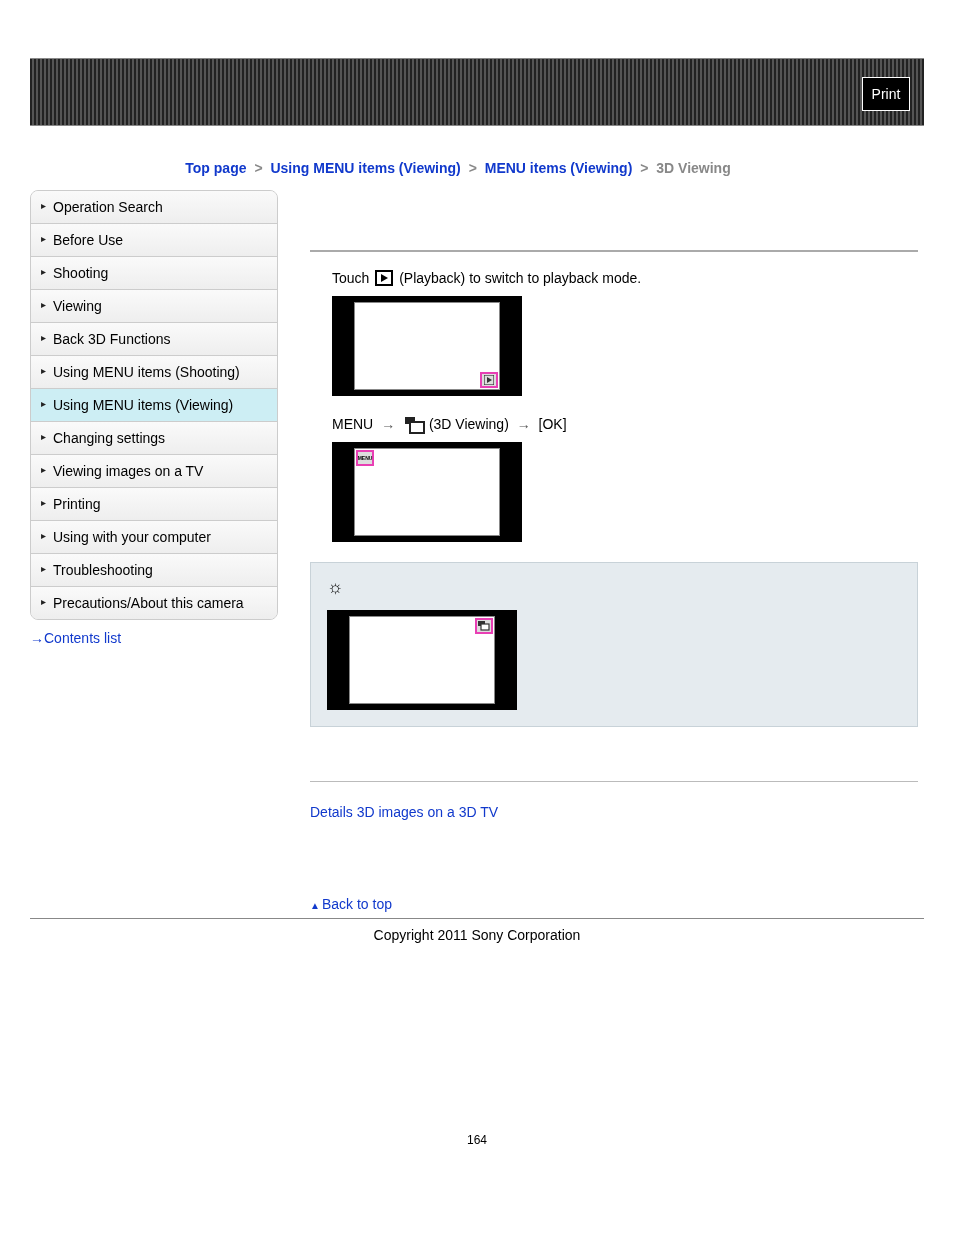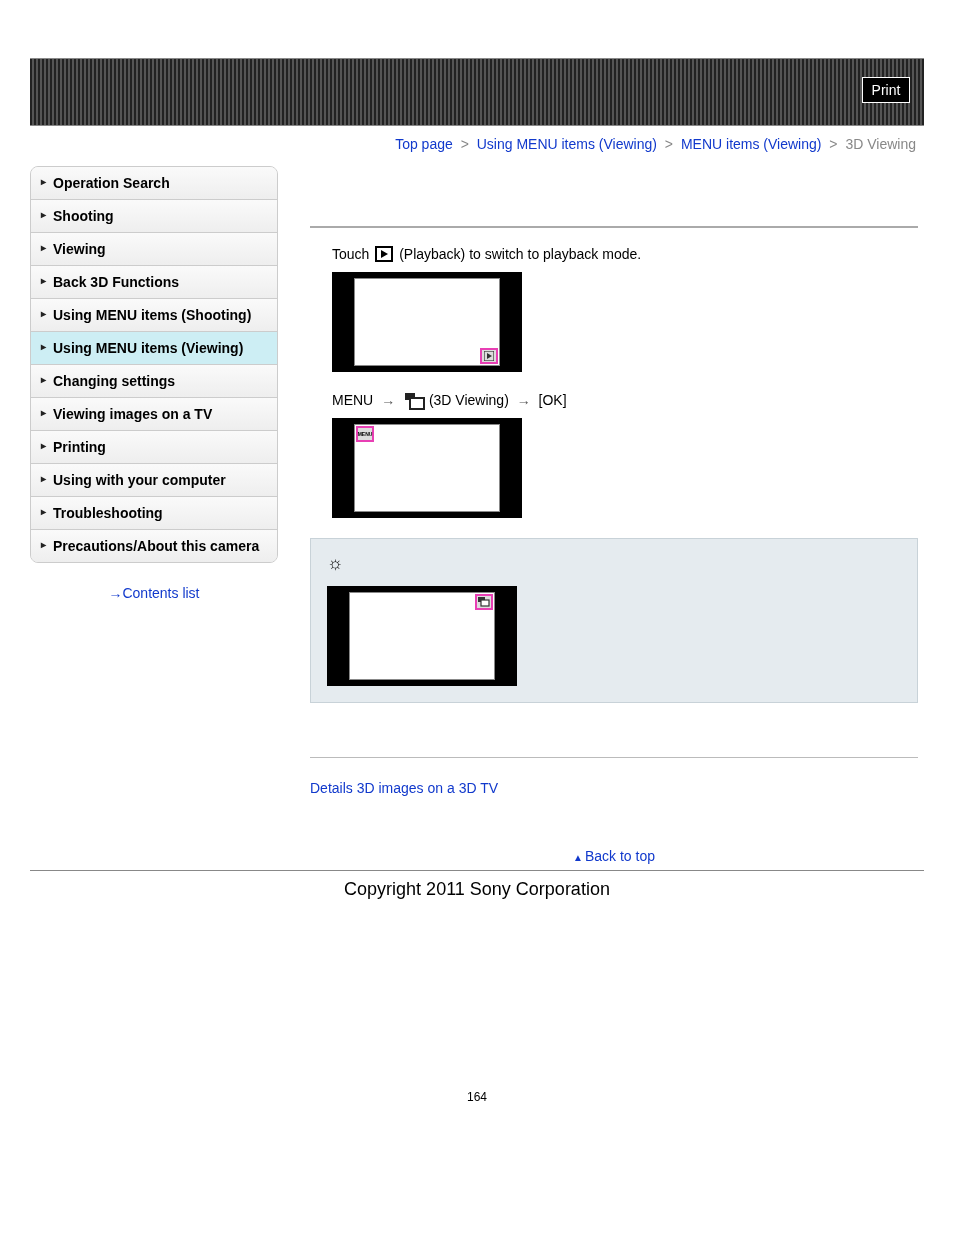--- a/index.html
+++ b/index.html
@@ -9,62 +9,62 @@
     margin: 58px 30px 0 30px;
     height: 68px;
     background: repeating-linear-gradient(90deg, #222 0, #222 2px, #555 2px, #555 4px);
     position: relative;
     border-top: 1px solid #888;
     border-bottom: 1px solid #888;
   }
   .print-btn {
     position: absolute;
     right: 14px; top: 18px;
-    width: 48px; height: 26px;
+    width: 48px; height: 34px;
     background: #000;
     color: #fff;
     border: 1px solid #fff;
     font-size: 14px;
     display: flex; align-items: center; justify-content: center;
     cursor: pointer;
   }
   .breadcrumb {
-    margin: 10px 38px 0 0;
-    text-align: right;
+    margin: 34px 38px 0 0;
+    text-align: center;
     font-size: 14px;
     color: #888;
+    font-weight: bold;
   }
   .breadcrumb a { color: #1139cc; text-decoration: none; }
   .breadcrumb .sep { color: #888; margin: 0 4px; }
   .layout { display: flex; margin: 14px 30px 0 30px; }
   .sidebar { width: 248px; flex: none; }
   .nav {
     background: #f5f5f5;
     border: 1px solid #ccc;
     border-radius: 8px;
     overflow: hidden;
-    font-weight: bold;
   }
   .nav-item {
     border-bottom: 1px solid #ccc;
     padding: 8px 10px 8px 22px;
     font-size: 14px;
     position: relative;
     cursor: pointer;
     background: linear-gradient(#fafafa, #eeeeee);
   }
   .nav-item:last-child { border-bottom: none; }
   .nav-item.active { background: #cdeef4; }
   .nav-item::before {
     content: "▸";
     position: absolute;
     left: 10px; top: 9px;
     font-size: 10px; color: #222;
   }
-  .contents-link { text-align: center; margin-top: 22px; font-size: 14px; }
+  .contents-link { text-align: left; margin-top: 10px; font-size: 14px; }
   .contents-link a { color: #1139cc; text-decoration: none; }
   .contents-arrow { color: #1139cc; margin-right: 2px; letter-spacing: -2px; }
   .main { flex: 1; margin-left: 32px; padding-right: 6px; }
   .main-rule { border: none; border-top: 2px solid #aaa; margin: 60px 0 18px 0; }
   .main p { line-height: 1.5; margin-bottom: 8px; }
   .inline-link { color: #1139cc; text-decoration: none; }
   .step-area { margin-left: 22px; margin-top: 14px; }
   .step-line { margin-bottom: 10px; }
   .icon-playback {
     display: inline-block; width: 18px; height: 16px;
@@ -108,25 +108,25 @@
     border: 1px solid #c8d2d8;
     padding: 14px 16px 16px 16px;
     margin-top: 18px;
   }
   .tip-box .bulb { font-size: 18px; margin-bottom: 6px; }
   .tip-box p { line-height: 1.5; }
   .tip-box .screen-mockup { margin-top: 12px; margin-bottom: 0; }
   .tip-box .screen-mockup .hl.tr { right: 24px; top: 8px; }
   .main-rule2 { border:none; border-top: 1px solid #bbb; margin: 54px 0 22px 0; }
   .related a { color: #1139cc; text-decoration: none; }
-  .backtop { text-align: center; margin-top: 52px; font-size: 14px; }
+  .backtop { text-align: left; margin-top: 76px; font-size: 14px; }
   .backtop a { color: #1139cc; text-decoration: none; }
   .backtop .tri { color: #1139cc; font-size: 10px; margin-right: 2px; }
   .footer-rule { border: none; border-top: 1px solid #888; margin: 6px 30px 0 30px; }
-  .copyright { text-align: center; margin-top: 8px; font-size: 18px; }
+  .copyright { text-align: center; margin-top: 8px; font-size: 14px; }
   .pagenum { text-align: center; font-size: 12px; margin-top: 190px; padding-bottom: 30px; }
 </style>
 </head>
 <body>
 
 <div class="page">
   <div class="header-bar">
     <div class="print-btn">Print</div>
   </div>
 
@@ -137,20 +137,21 @@
     <span class="sep">&gt;</span>
     <a href="#">MENU items (Viewing)</a>
     <span class="sep">&gt;</span>
     <span>3D Viewing</span>
   </div>
 
   <div class="layout">
     <div class="sidebar">
       <div class="nav">
         <div class="nav-item">Operation Search</div>
+        <div class="nav-item">Before Use</div>
         <div class="nav-item">Shooting</div>
         <div class="nav-item">Viewing</div>
         <div class="nav-item">Back 3D Functions</div>
         <div class="nav-item">Using MENU items (Shooting)</div>
         <div class="nav-item active">Using MENU items (Viewing)</div>
         <div class="nav-item">Changing settings</div>
         <div class="nav-item">Viewing images on a TV</div>
         <div class="nav-item">Printing</div>
         <div class="nav-item">Using with your computer</div>
         <div class="nav-item">Troubleshooting</div>

